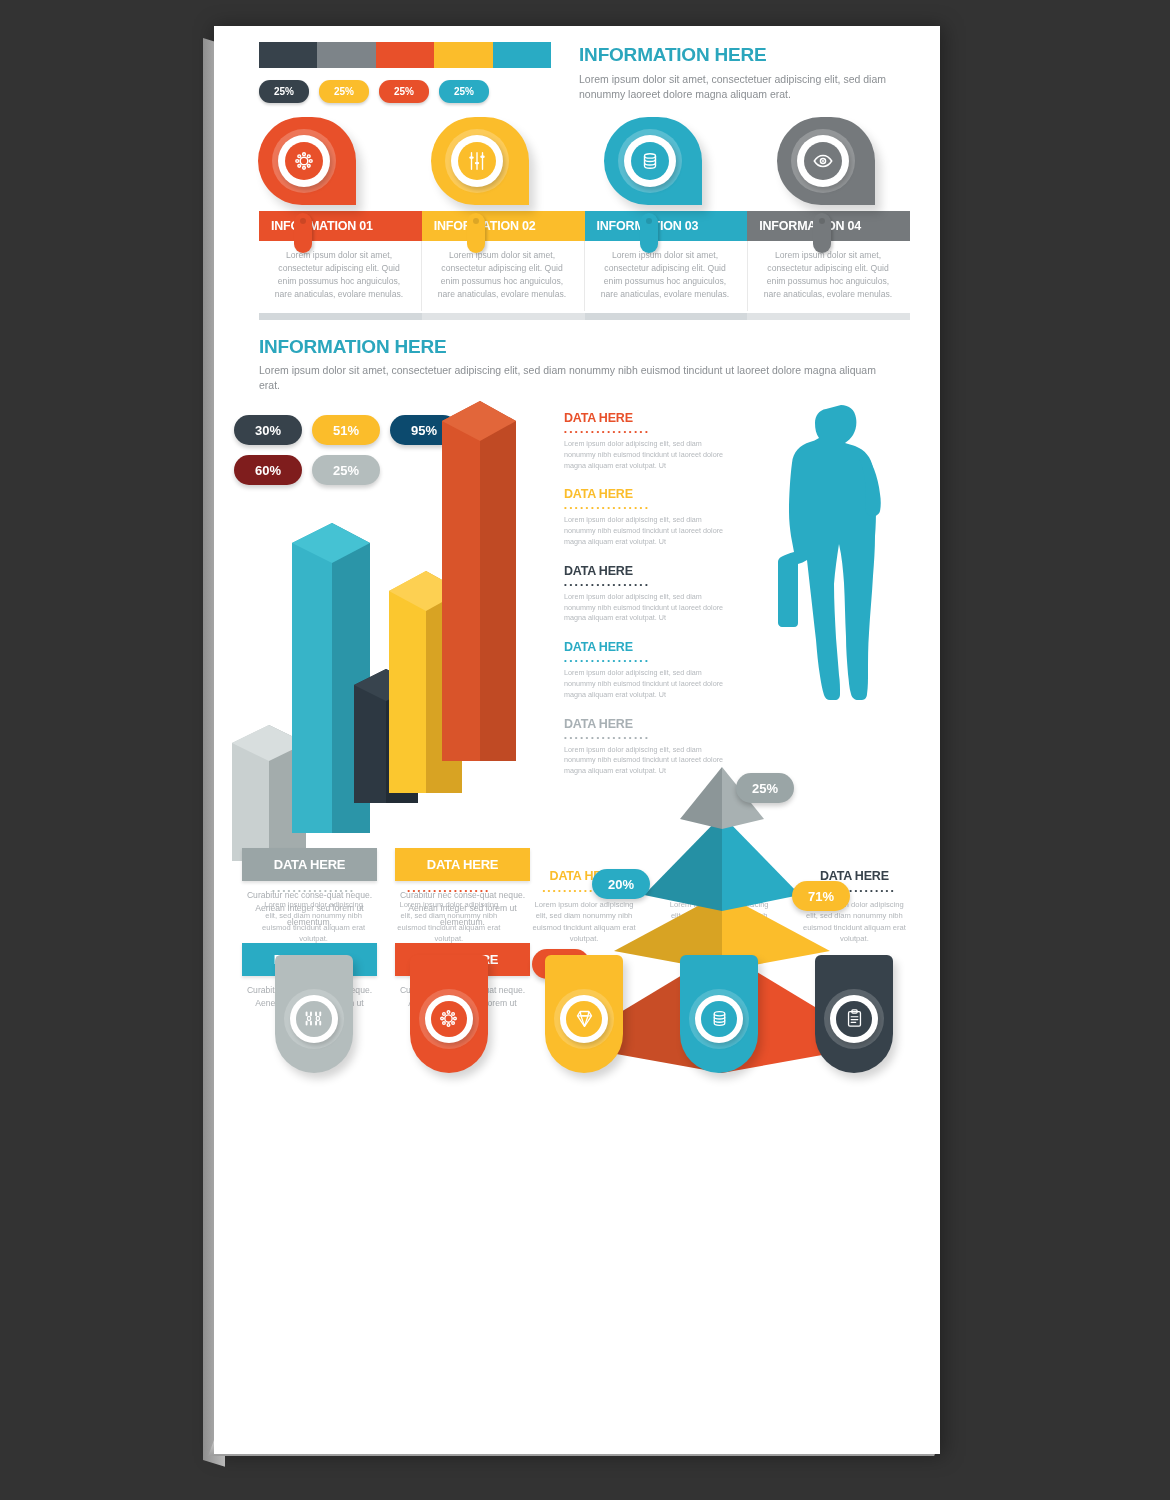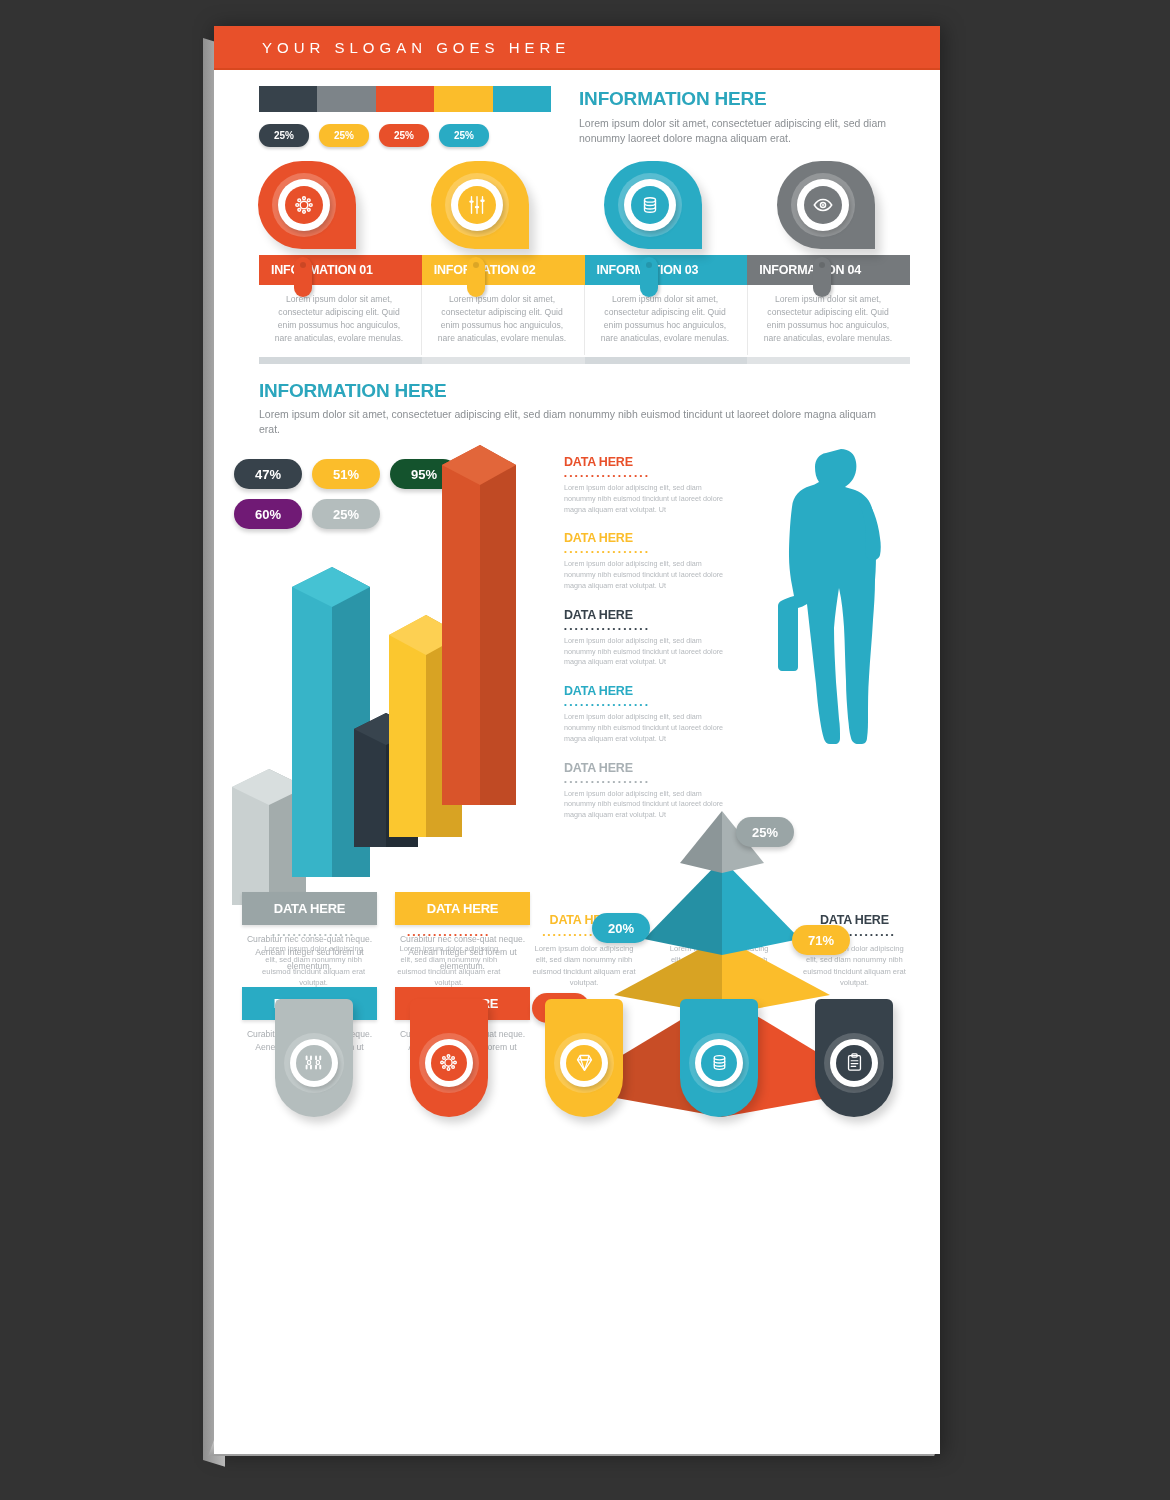--- a/index.html
+++ b/index.html
@@ -181,23 +181,20 @@
 </head>
 <body>
 
 <div id="stage">
   <div class="poster-shadow"></div>
   <div class="poster-edge-left"></div>
   <div class="poster-bottom-edge"></div>
 
   <div class="poster">
 
-    <div class="hdr-slogan-bar">
-      <div class="hdr-slogan">YOUR SLOGAN GOES HERE</div>
-    </div>
 
     <div class="row1">
       <div class="pal-col">
         <div class="pal-bar" id="pal-bar">
             <i style="background: rgb(55, 66, 75);"></i>
             <i style="background: rgb(125, 132, 137);"></i>
             <i style="background: rgb(232, 80, 42);"></i>
             <i style="background: rgb(251, 189, 43);"></i>
             <i style="background: rgb(41, 171, 196);"></i>
           </div>
@@ -320,26 +317,26 @@
 
     <div class="sec2">
       <div class="sec-title">INFORMATION HERE</div>
       <div class="sec-body">Lorem ipsum dolor sit amet, consectetuer adipiscing elit, sed diam nonummy nibh euismod tincidunt ut laoreet dolore magna aliquam erat.</div>
     </div>
 
     <div class="chart-wrap">
 
       <div class="pill-grid">
         <div class="prow" id="legend-r1">
-            <div class="pill-lg" style="background: rgb(55, 66, 75);">47%</div>
+            <div class="pill-lg" style="background: rgb(55, 66, 75);">30%</div>
             <div class="pill-lg" style="background: rgb(251, 189, 43);">51%</div>
-            <div class="pill-lg" style="background: #14532d;">95%</div>
+            <div class="pill-lg" style="background: #0c4a6e;">95%</div>
           </div>
         <div class="prow" id="legend-r2">
-            <div class="pill-lg" style="background: #701a75;">60%</div>
+            <div class="pill-lg" style="background: #7f1d1d;">60%</div>
             <div class="pill-lg" style="background: rgb(180, 189, 189);">25%</div>
           </div>
       </div>
 
       <svg class="bars" viewBox="0 0 330 470">
 
         <g>
           <polygon points="18,350 55,332 55,468 18,468" fill="#c9d0d0"></polygon>
           <polygon points="55,332 92,350 92,468 55,468" fill="#a3acac"></polygon>
           <polygon points="18,350 55,332 92,350 55,368" fill="#d8dede"></polygon>

